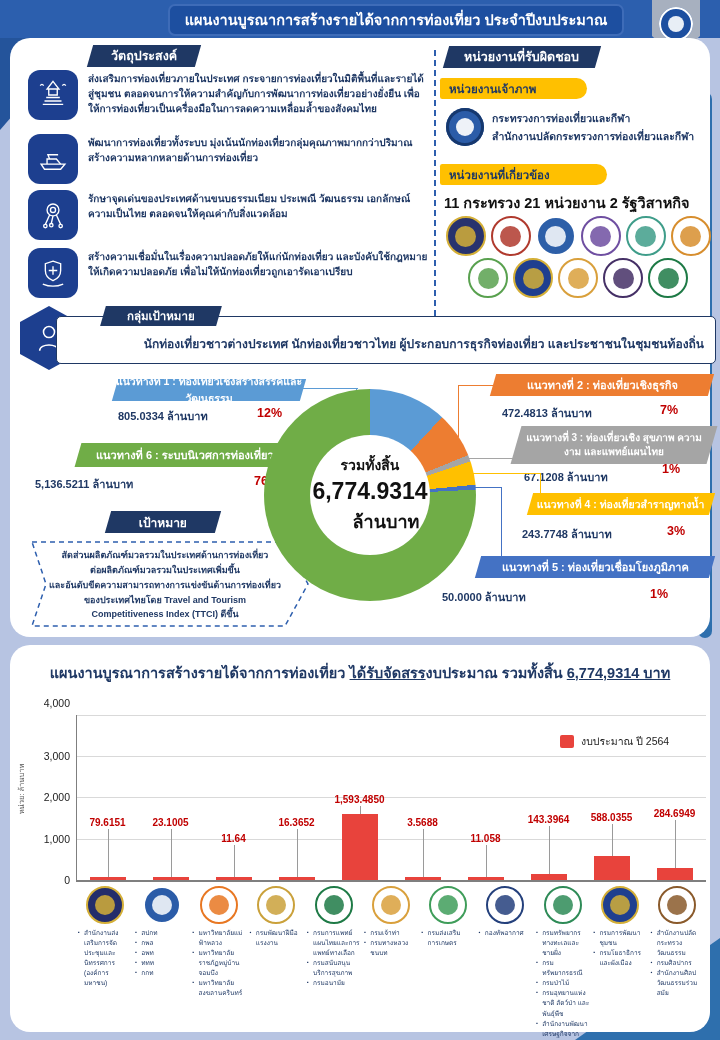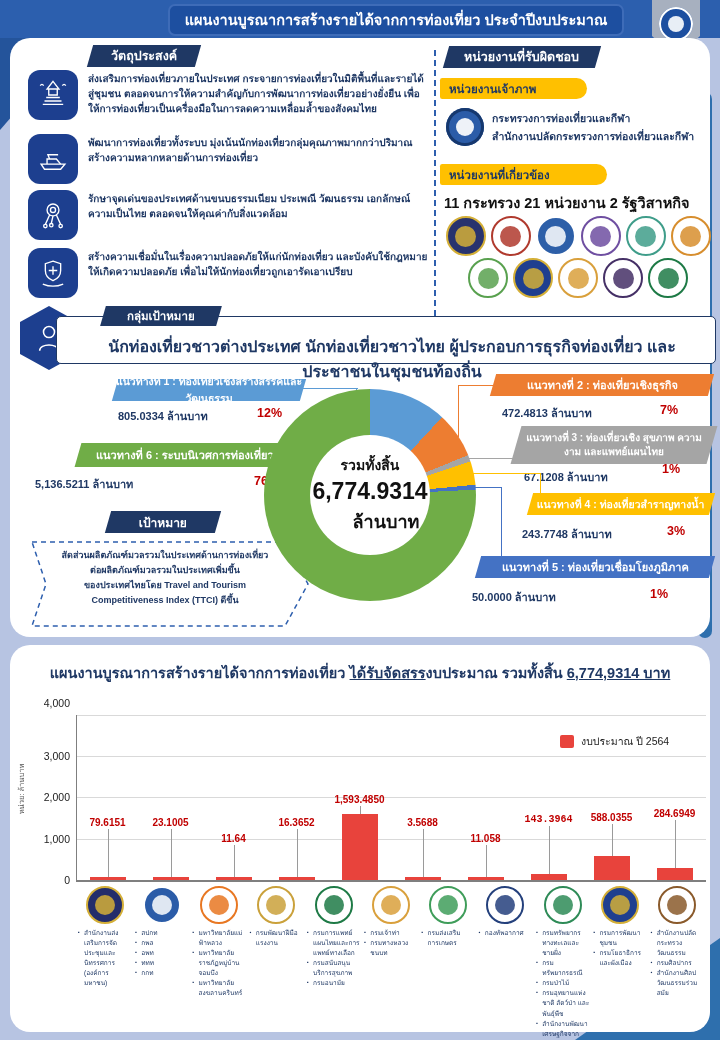--- a/index.html
+++ b/index.html
@@ -46,21 +46,21 @@
   .host-logo i{position:absolute;left:10px;top:10px;width:18px;height:18px;border-radius:50%;background:#fff;opacity:.92;}
   .host-lines{font-size:10.5px;font-weight:600;line-height:1.7;color:#1f3864;}
   .related-txt{position:absolute;left:434px;top:153px;width:272px;font-size:14.5px;font-weight:bold;color:#111;}
   .seal-grid{position:absolute;left:430px;top:178px;width:276px;}
   .seal-row{display:flex;justify-content:center;gap:5px;margin-bottom:2px;}
   .seal{border-radius:50%;position:relative;box-sizing:border-box;}
   .seal i{display:block;border-radius:50%;opacity:.85;}
   
   .tg-box{position:absolute;left:46px;top:278px;width:658px;height:46px;border:1.5px solid #1f3864;border-radius:5px;background:#fff;}
   .tg-badge{left:93px;top:268px;width:116px;height:20px;font-size:11.5px;}
-  .tg-text{position:absolute;left:70px;top:296px;width:624px;text-align:center;font-size:16px;font-weight:600;color:#1f3864;}
+  .tg-text{position:absolute;left:70px;top:296px;width:624px;text-align:right;font-size:12px;font-weight:600;color:#1f3864;}
   .tg-hex{position:absolute;left:10px;top:268px;width:58px;height:64px;background:#1d3f8f;
           clip-path:polygon(50% 0,100% 25%,100% 75%,50% 100%,0 75%,0 25%);
           display:flex;align-items:center;justify-content:center;}
   
   .sl-badge{height:22px;font-size:11px;}
   .amt{position:absolute;font-size:11px;font-weight:bold;color:#1f3864;white-space:nowrap;}
   .pct{position:absolute;font-size:12.5px;font-weight:bold;color:#c00000;}
   .donut{position:absolute;left:254px;top:351px;width:212px;height:212px;border-radius:50%;z-index:3;}
   .donut-hole{position:absolute;left:46px;top:46px;width:120px;height:120px;border-radius:50%;background:#fff;
               display:flex;flex-direction:column;align-items:center;justify-content:center;color:#111;}
@@ -265,21 +265,21 @@
 
     <div class="pgram sl-badge" style="left: 520px; top: 455px; width: 182px; background: rgb(255, 192, 0);">
         <span style="font-size:10.5px">แนวทางที่ 4 : ท่องเที่ยวสำราญทางน้ำ</span>
       </div>
     <div class="amt" style="left:512px;top:487px">243.7748 ล้านบาท</div>
     <div class="pct" style="left:657px;top:486px">3%</div>
 
     <div class="pgram sl-badge" style="left: 468px; top: 518px; width: 234px; background: rgb(68, 114, 196);">
         <span>แนวทางที่ 5 : ท่องเที่ยวเชื่อมโยงภูมิภาค</span>
       </div>
-    <div class="amt" style="left:462px;top:550px">50.0000 ล้านบาท</div>
+    <div class="amt" style="left:432px;top:550px">50.0000 ล้านบาท</div>
     <div class="pct" style="left:640px;top:549px">1%</div>
 
     <div class="conn" style="left:290px;top:350px;width:58px;border-top:1.5px solid #5B9BD5"></div>
     <div class="conn" style="left:346px;top:350px;height:14px;border-left:1.5px solid #5B9BD5"></div>
     <div class="conn" style="left:448px;top:347px;width:35px;border-top:1.5px solid #ED7D31"></div>
     <div class="conn" style="left:448px;top:347px;height:52px;border-left:1.5px solid #ED7D31"></div>
     <div class="conn" style="left:458px;top:420px;width:48px;border-top:1.5px solid #A5A5A5"></div>
     <div class="conn" style="left:462px;top:435px;width:68px;border-top:1.5px solid #FFC000"></div>
     <div class="conn" style="left:530px;top:435px;height:20px;border-left:1.5px solid #FFC000"></div>
     <div class="conn" style="left:464px;top:449px;width:27px;border-top:1.5px solid #4472C4"></div>
@@ -299,20 +299,21 @@
         <span>เป้าหมาย</span>
       </div>
     <div class="goal-box">
       <svg width="290" height="88" viewBox="0 0 290 88">
         <polygon points="10,2 263,2 286,44 263,86 10,86 24,44" fill="#ffffff" stroke="#2e5fae" stroke-width="1.5" stroke-dasharray="5 4"></polygon>
       </svg>
     </div>
     <div class="goal-text">
       <div>สัดส่วนผลิตภัณฑ์มวลรวมในประเทศด้านการท่องเที่ยว</div>
       <div>ต่อผลิตภัณฑ์มวลรวมในประเทศเพิ่มขึ้น</div>
+      <div>และอันดับขีดความสามารถทางการแข่งขันด้านการท่องเที่ยว</div>
       <div>ของประเทศไทยโดย Travel and Tourism</div>
       <div>Competitiveness Index (TTCI) ดีขึ้น</div>
     </div>
   </div>
 
   <div class="card card-chart">
     <div class="bc-title">
       <span>แผนงานบูรณาการสร้างรายได้จากการท่องเที่ยว  </span><span class="u">ได้รับจัดสรร</span><span>งบประมาณ  รวมทั้งสิ้น </span><span class="u">6,774,9314 บาท</span>
     </div>
 
@@ -364,21 +365,21 @@
           <div class="bval" style="bottom: 52px;">3.5688</div>
           <div class="bline" style="bottom: 3px; height: 48px;"></div>
           <div class="bbar" style="height: 3px; background: rgb(232, 67, 60);"></div>
         </div>
         <div class="bcol">
           <div class="bval" style="bottom: 36px;">11.058</div>
           <div class="bline" style="bottom: 3px; height: 32px;"></div>
           <div class="bbar" style="height: 3px; background: rgb(232, 67, 60);"></div>
         </div>
         <div class="bcol">
-          <div class="bval" style="bottom: 54.9151px; font-family: Liberation Mono, monospace;">143.3964</div>
+          <div class="bval" style="bottom: 54.9151px;">143.3964</div>
           <div class="bline" style="bottom: 5.9151px; height: 48px;"></div>
           <div class="bbar" style="height: 5.9151px; background: rgb(232, 67, 60);"></div>
         </div>
         <div class="bcol">
           <div class="bval" style="bottom: 57.2565px;">588.0355</div>
           <div class="bline" style="bottom: 24.2565px; height: 32px;"></div>
           <div class="bbar" style="height: 24.2565px; background: rgb(232, 67, 60);"></div>
         </div>
         <div class="bcol">
           <div class="bval" style="bottom: 60.7437px;">284.6949</div>

